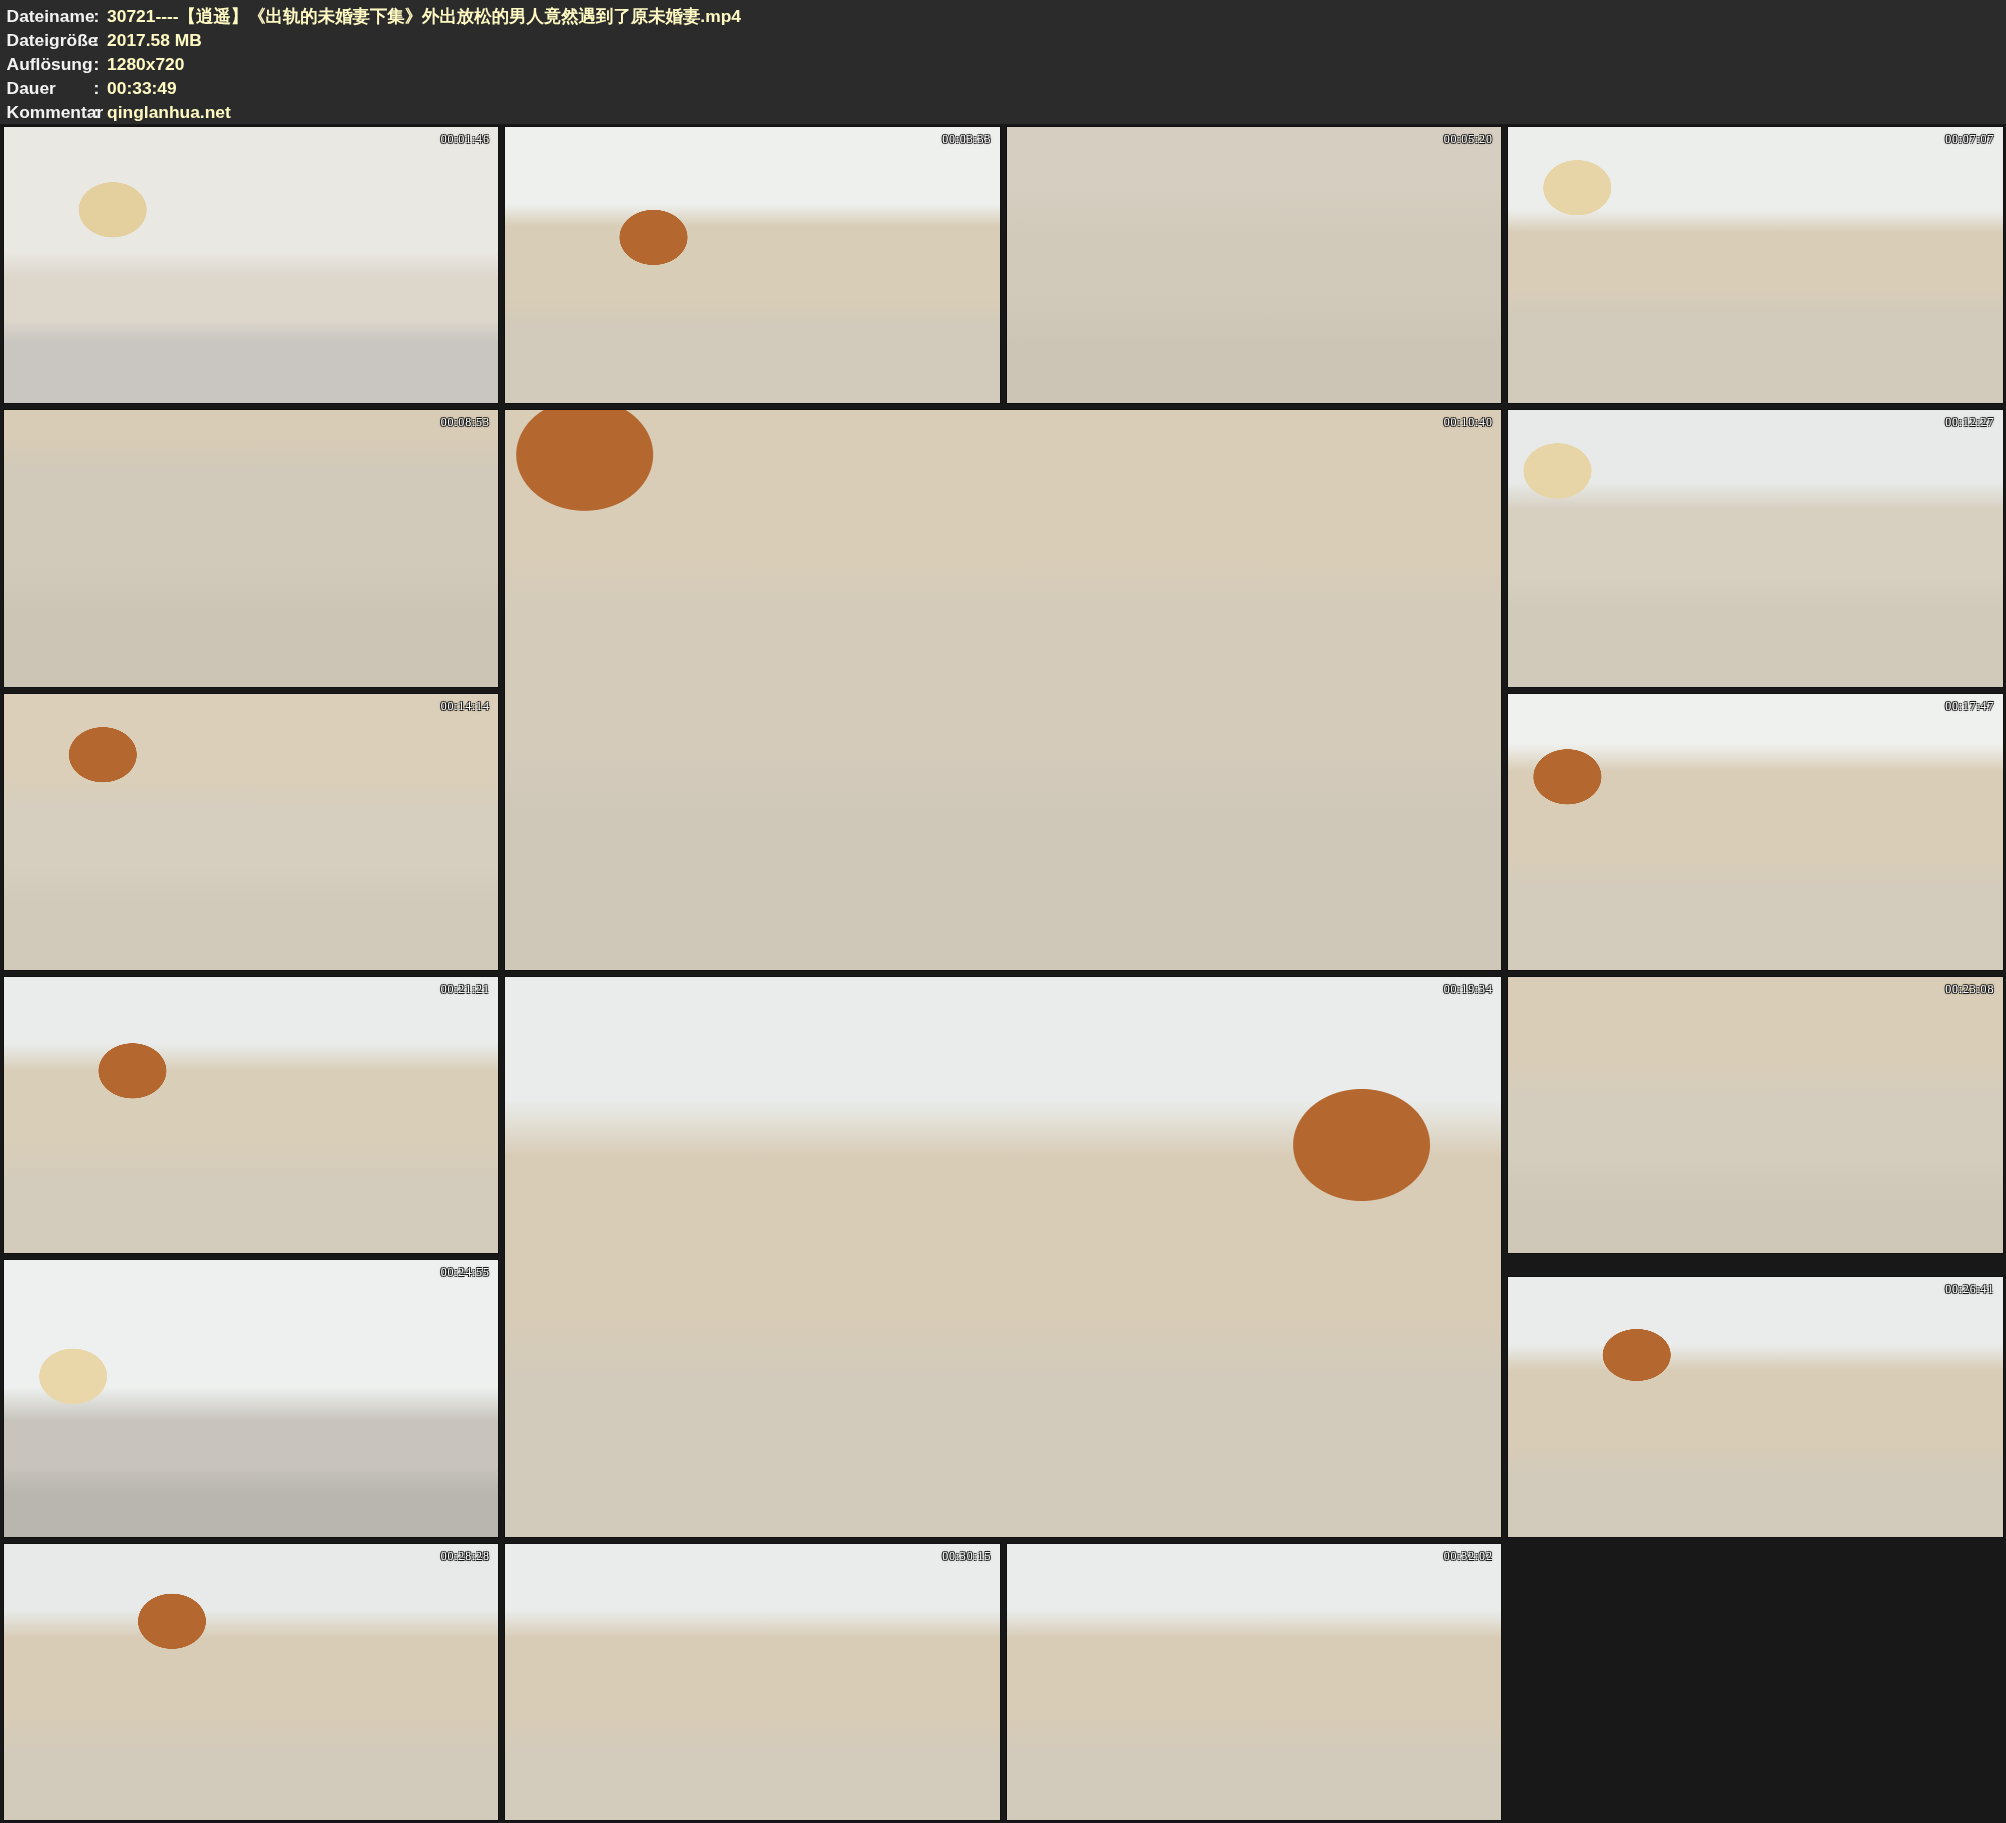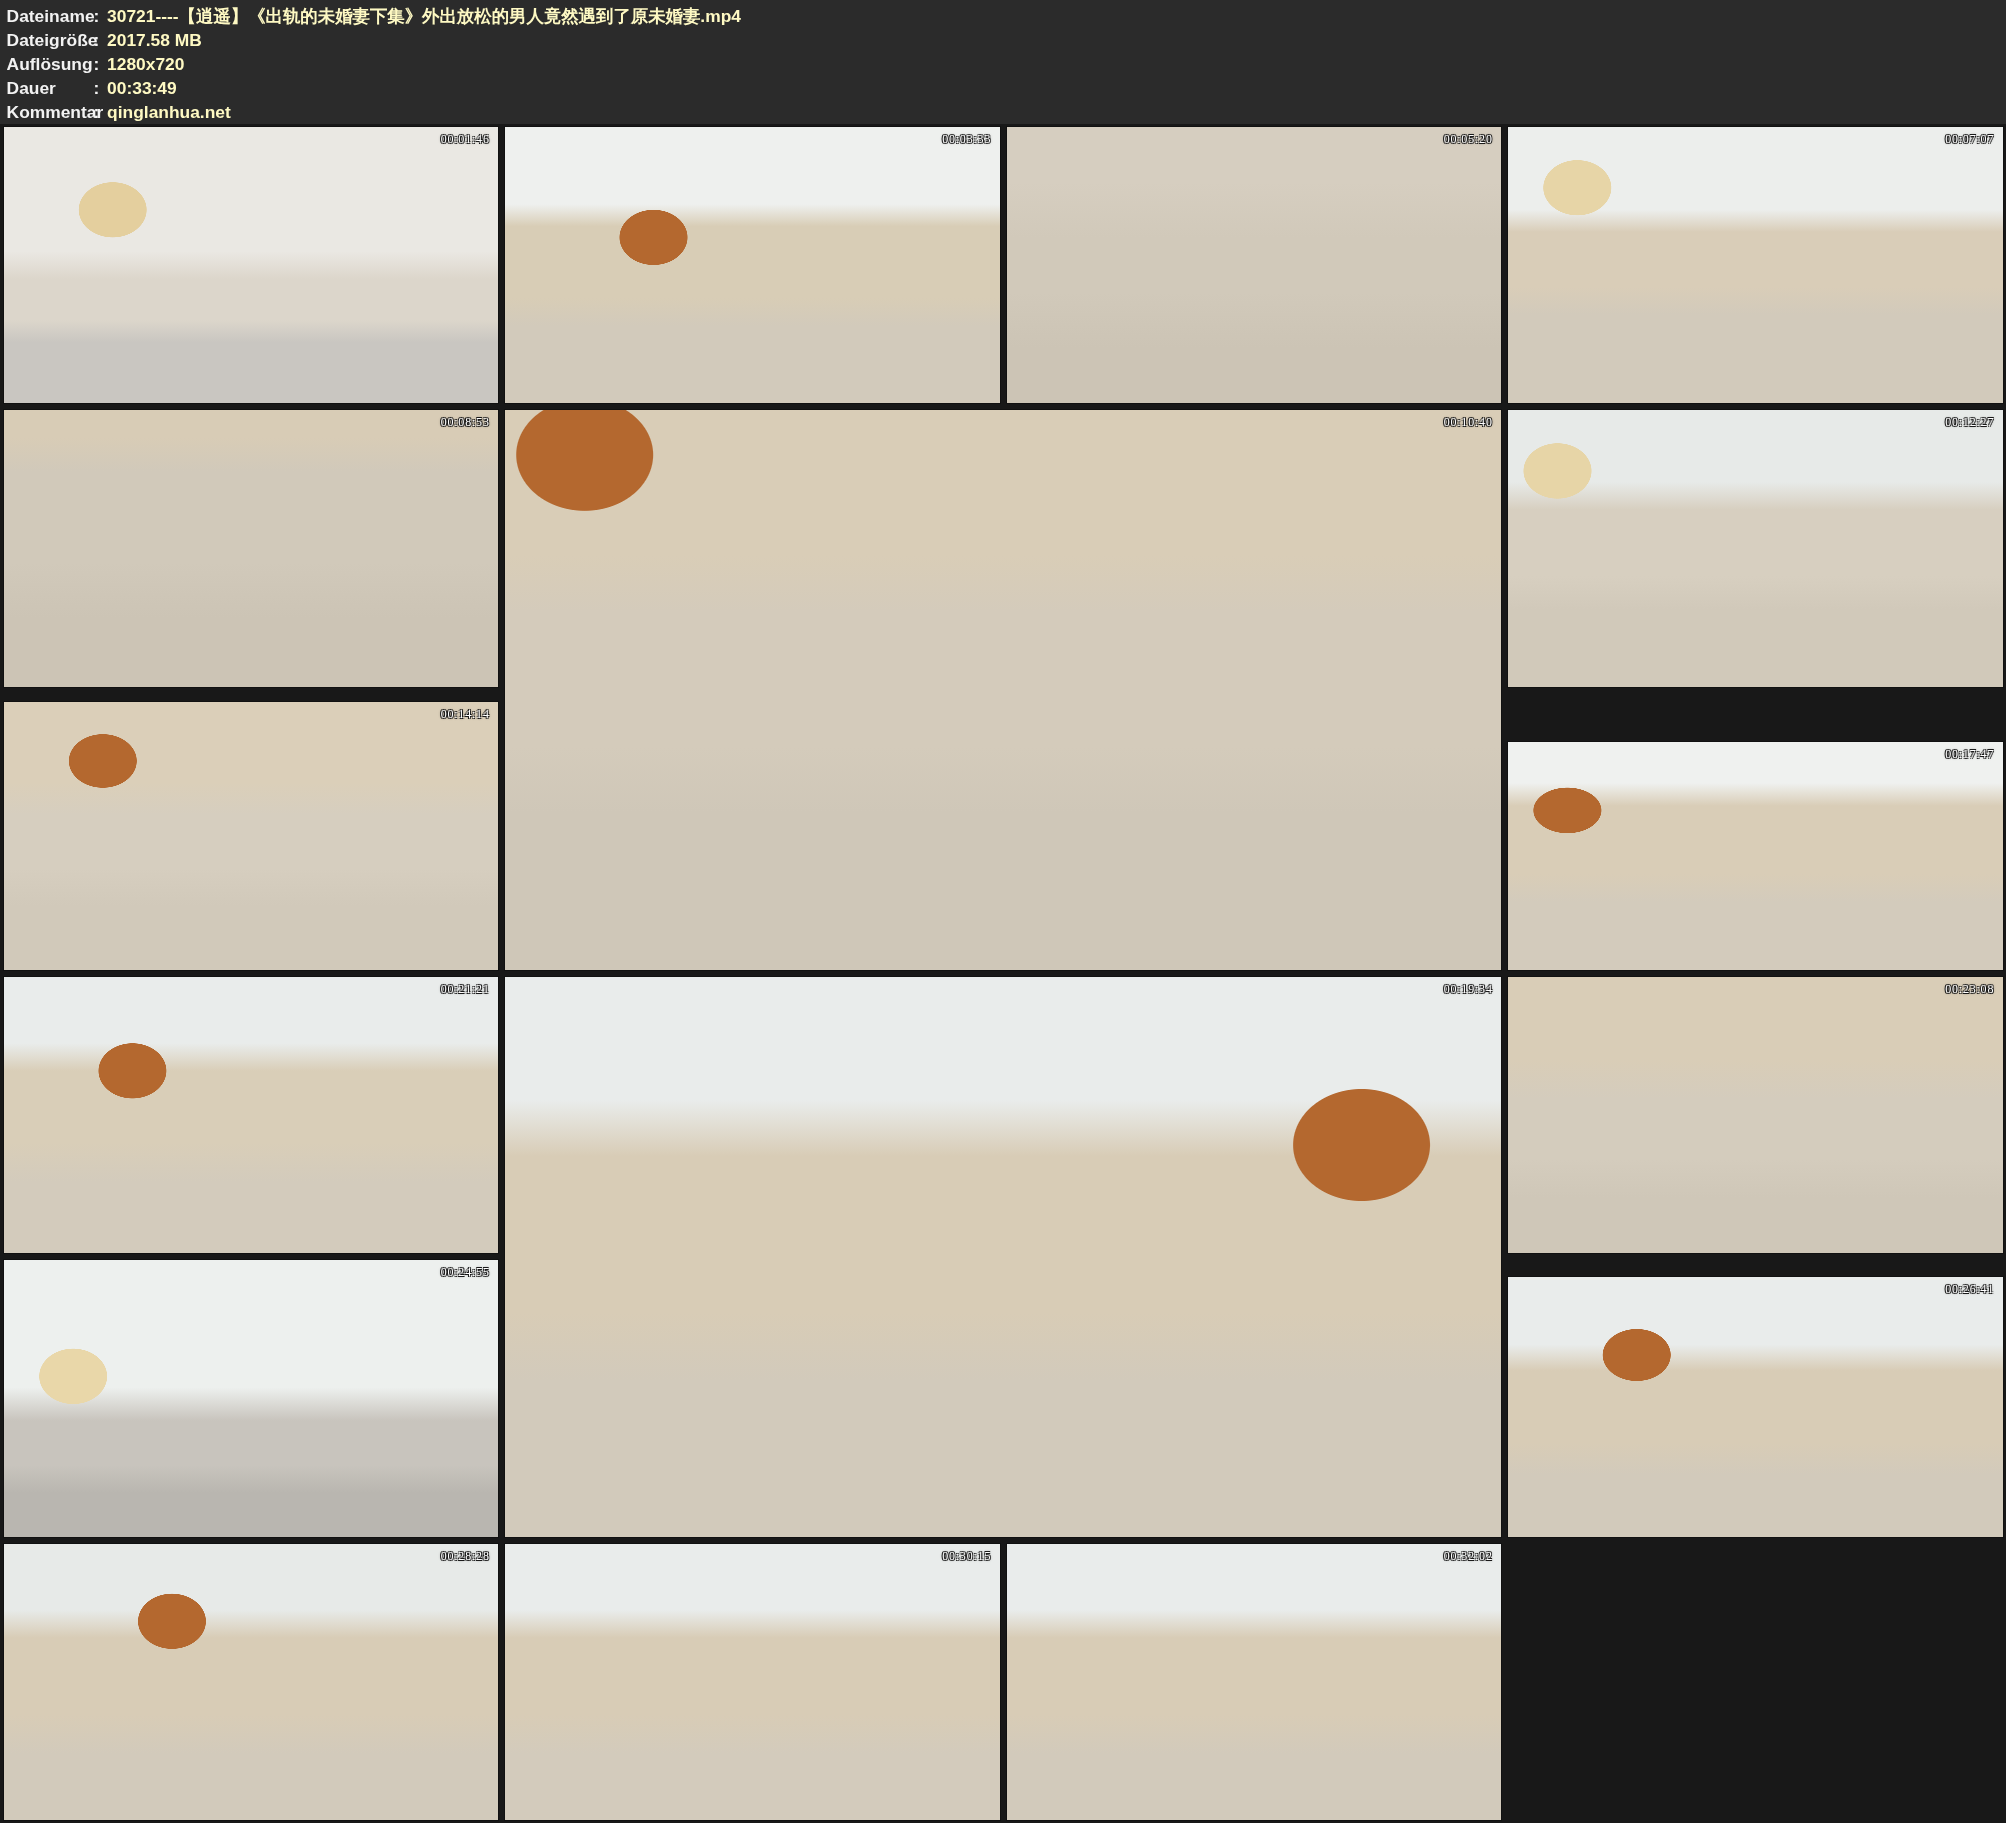--- a/index.html
+++ b/index.html
@@ -101,24 +101,24 @@
       </div>
     <div class="tile" style="background: linear-gradient(rgb(216, 204, 182) 0%, rgb(216, 204, 182) 10%, rgb(209, 201, 186) 22%, rgb(209, 201, 186) 55%, rgb(204, 196, 181) 75%, rgb(204, 196, 181) 100%);">
         <span class="ts">00:08:53</span>
       </div>
     <div class="tile tile-big-1" style="background: radial-gradient(11% 16% at 8% 8%, rgb(180, 104, 47) 0px, rgb(180, 104, 47) 62%, rgba(0, 0, 0, 0) 63%), linear-gradient(rgb(217, 205, 183) 0%, rgb(217, 205, 183) 26%, rgb(212, 203, 187) 36%, rgb(212, 203, 187) 60%, rgb(207, 199, 184) 72%, rgb(207, 199, 184) 100%);">
         <span class="ts">00:10:40</span>
       </div>
     <div class="tile" style="background: radial-gradient(11% 16% at 10% 22%, rgb(231, 213, 167) 0px, rgb(231, 213, 167) 62%, rgba(0, 0, 0, 0) 63%), linear-gradient(rgb(231, 234, 232) 0%, rgb(231, 234, 232) 26%, rgb(215, 207, 192) 36%, rgb(215, 207, 192) 60%, rgb(209, 201, 186) 72%, rgb(209, 201, 186) 100%);">
         <span class="ts">00:12:27</span>
       </div>
-    <div class="tile" style="background: radial-gradient(11% 16% at 20% 22%, rgb(180, 104, 47) 0px, rgb(180, 104, 47) 62%, rgba(0, 0, 0, 0) 63%), linear-gradient(rgb(219, 207, 185) 0%, rgb(219, 207, 185) 30%, rgb(214, 206, 191) 42%, rgb(214, 206, 191) 62%, rgb(209, 201, 186) 76%, rgb(209, 201, 186) 100%); margin-top: 8px;">
+    <div class="tile" style="background: radial-gradient(11% 16% at 20% 22%, rgb(180, 104, 47) 0px, rgb(180, 104, 47) 62%, rgba(0, 0, 0, 0) 63%), linear-gradient(rgb(219, 207, 185) 0%, rgb(219, 207, 185) 30%, rgb(214, 206, 191) 42%, rgb(214, 206, 191) 62%, rgb(209, 201, 186) 76%, rgb(209, 201, 186) 100%);">
         <span class="ts">00:14:14</span>
       </div>
-    <div class="tile" style="background: radial-gradient(11% 16% at 12% 30%, rgb(180, 104, 47) 0px, rgb(180, 104, 47) 62%, rgba(0, 0, 0, 0) 63%), linear-gradient(rgb(239, 241, 239) 0%, rgb(239, 241, 239) 18%, rgb(217, 205, 183) 28%, rgb(217, 205, 183) 58%, rgb(211, 203, 188) 70%, rgb(211, 203, 188) 100%); margin-top: 48px;">
+    <div class="tile" style="background: radial-gradient(11% 16% at 12% 30%, rgb(180, 104, 47) 0px, rgb(180, 104, 47) 62%, rgba(0, 0, 0, 0) 63%), linear-gradient(rgb(239, 241, 239) 0%, rgb(239, 241, 239) 18%, rgb(217, 205, 183) 28%, rgb(217, 205, 183) 58%, rgb(211, 203, 188) 70%, rgb(211, 203, 188) 100%);">
         <span class="ts">00:17:47</span>
       </div>
     <div class="tile tile-big-2" style="background: radial-gradient(11% 16% at 86% 30%, rgb(180, 104, 47) 0px, rgb(180, 104, 47) 62%, rgba(0, 0, 0, 0) 63%), linear-gradient(rgb(233, 236, 235) 0%, rgb(233, 236, 235) 22%, rgb(216, 204, 182) 32%, rgb(216, 204, 182) 60%, rgb(210, 202, 187) 72%, rgb(210, 202, 187) 100%);">
         <span class="ts">00:19:34</span>
       </div>
     <div class="tile" style="background: radial-gradient(11% 16% at 26% 34%, rgb(180, 104, 47) 0px, rgb(180, 104, 47) 62%, rgba(0, 0, 0, 0) 63%), linear-gradient(rgb(233, 236, 235) 0%, rgb(233, 236, 235) 24%, rgb(217, 206, 184) 34%, rgb(217, 206, 184) 60%, rgb(211, 203, 188) 74%, rgb(211, 203, 188) 100%);">
         <span class="ts">00:21:21</span>
       </div>
     <div class="tile" style="background: linear-gradient(rgb(217, 205, 183) 0%, rgb(217, 205, 183) 30%, rgb(212, 204, 189) 44%, rgb(212, 204, 189) 66%, rgb(207, 199, 184) 80%, rgb(207, 199, 184) 100%);">
         <span class="ts">00:23:08</span>

